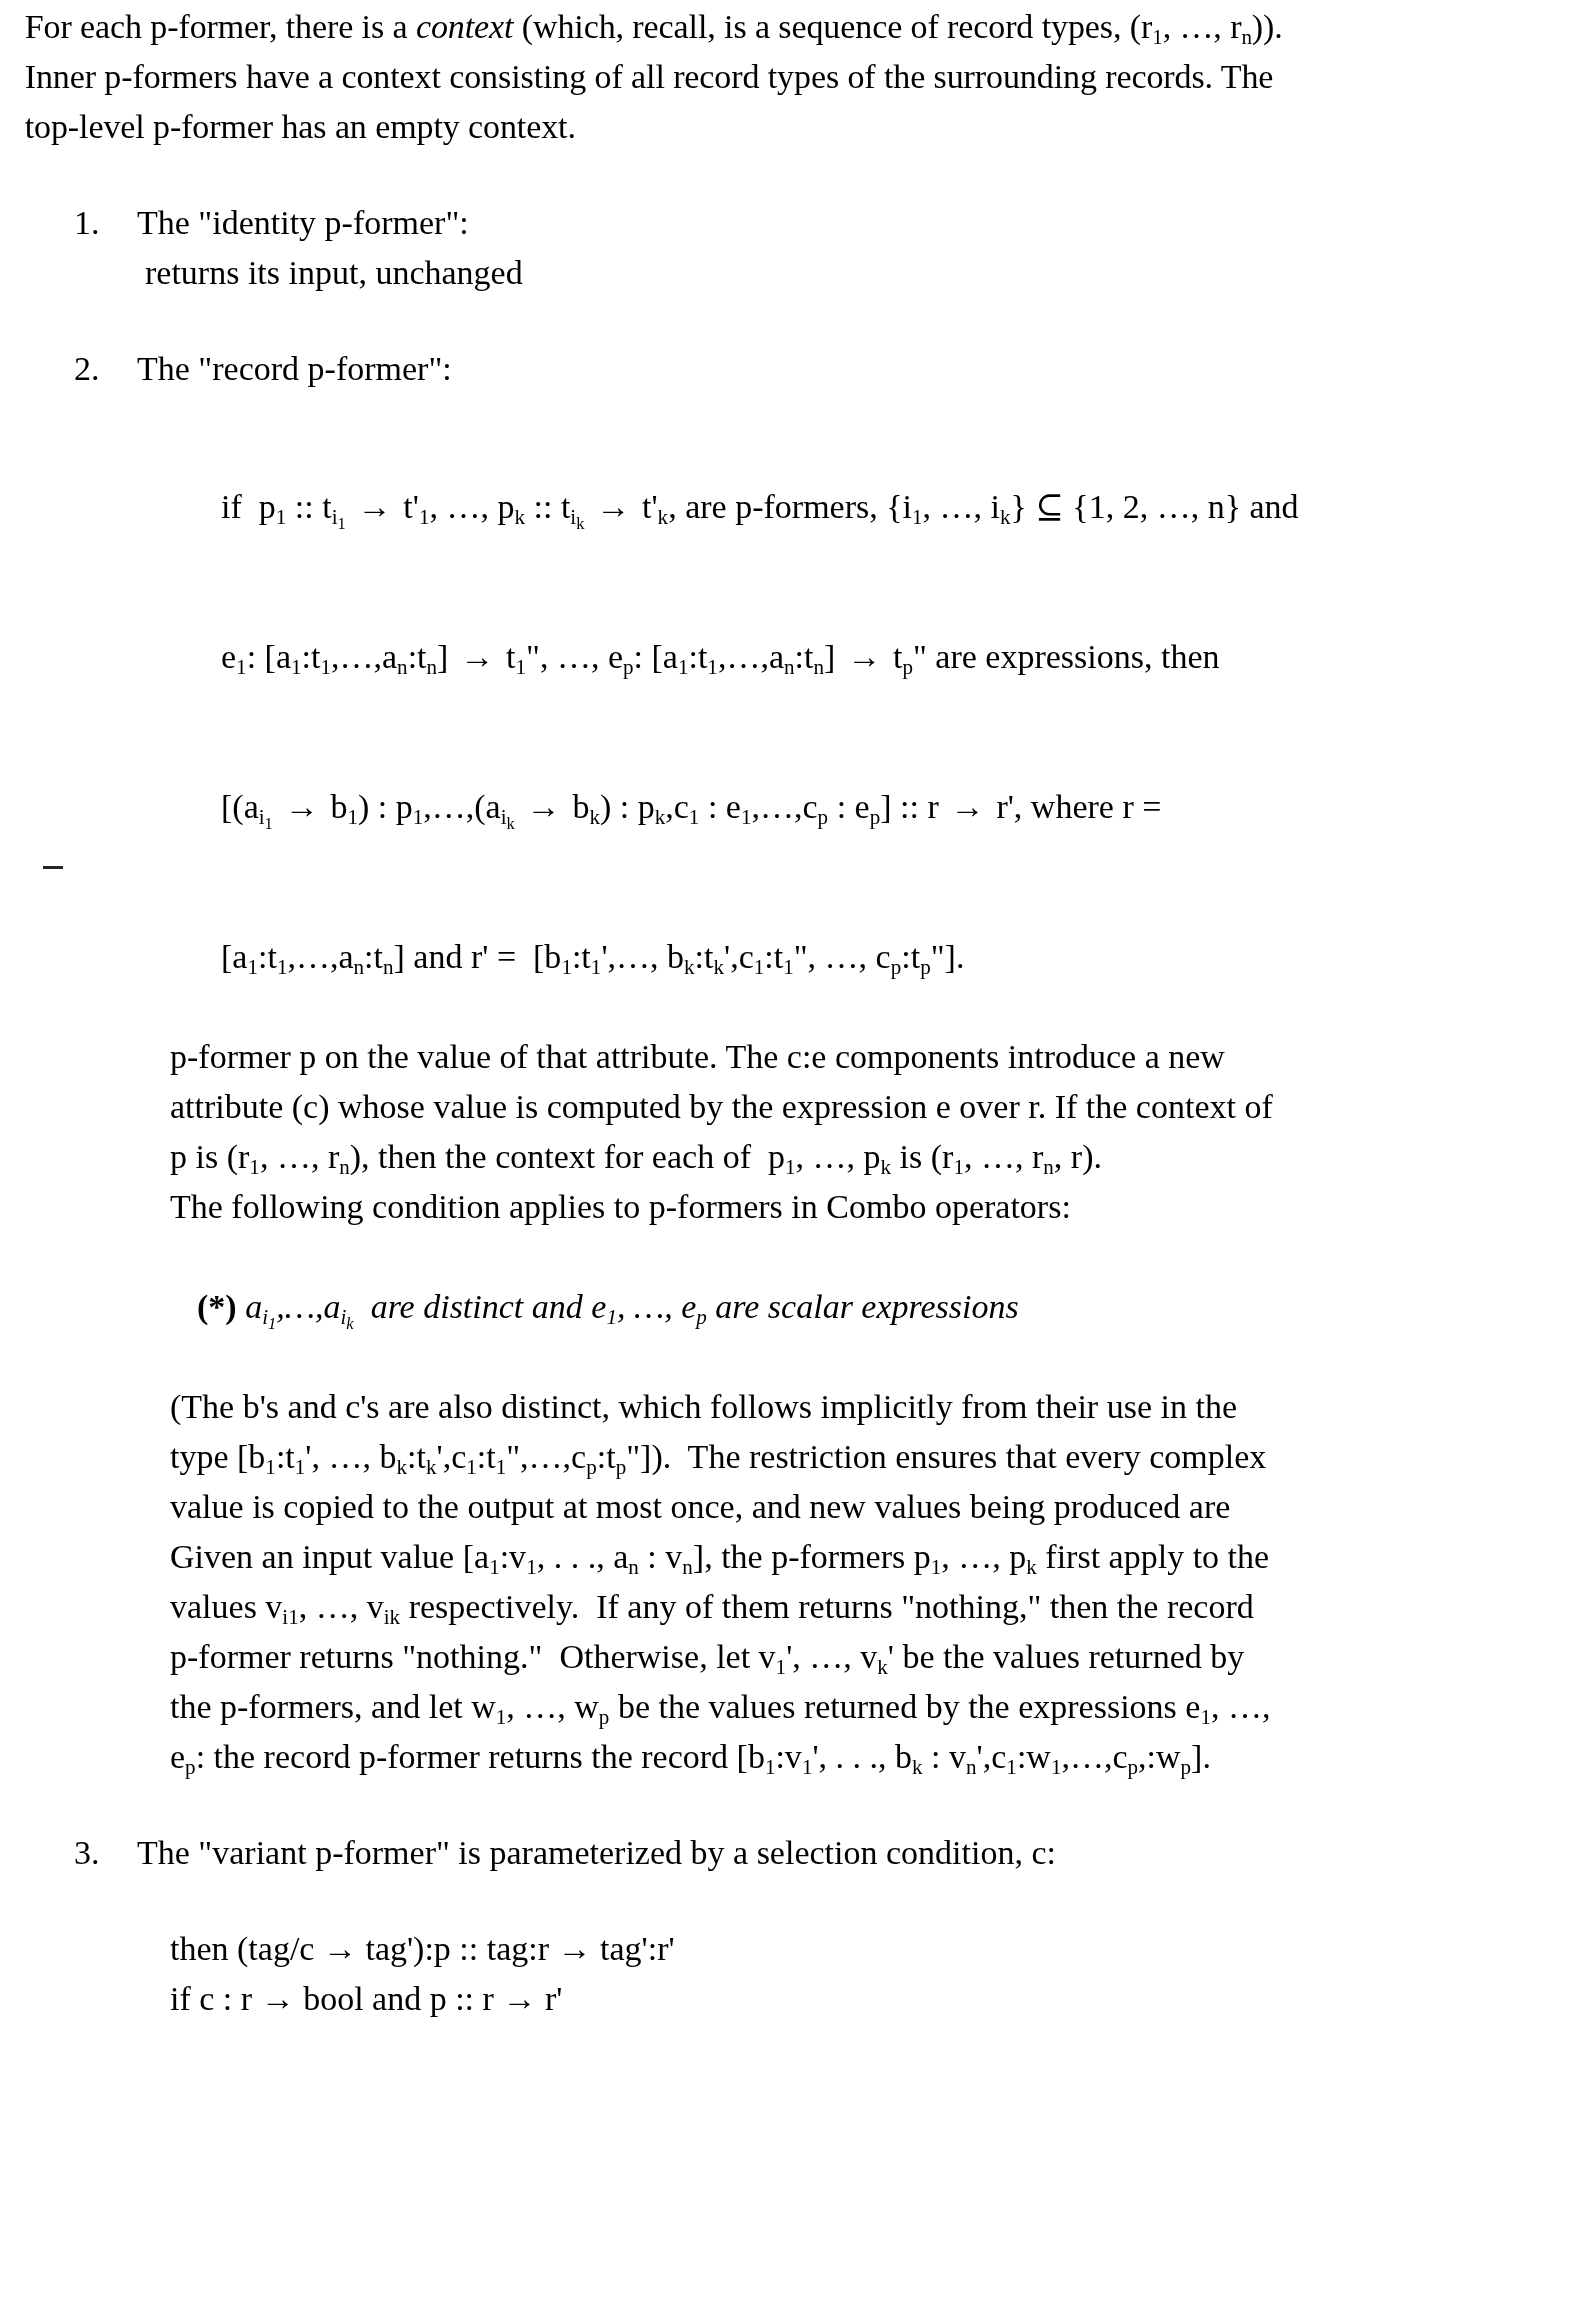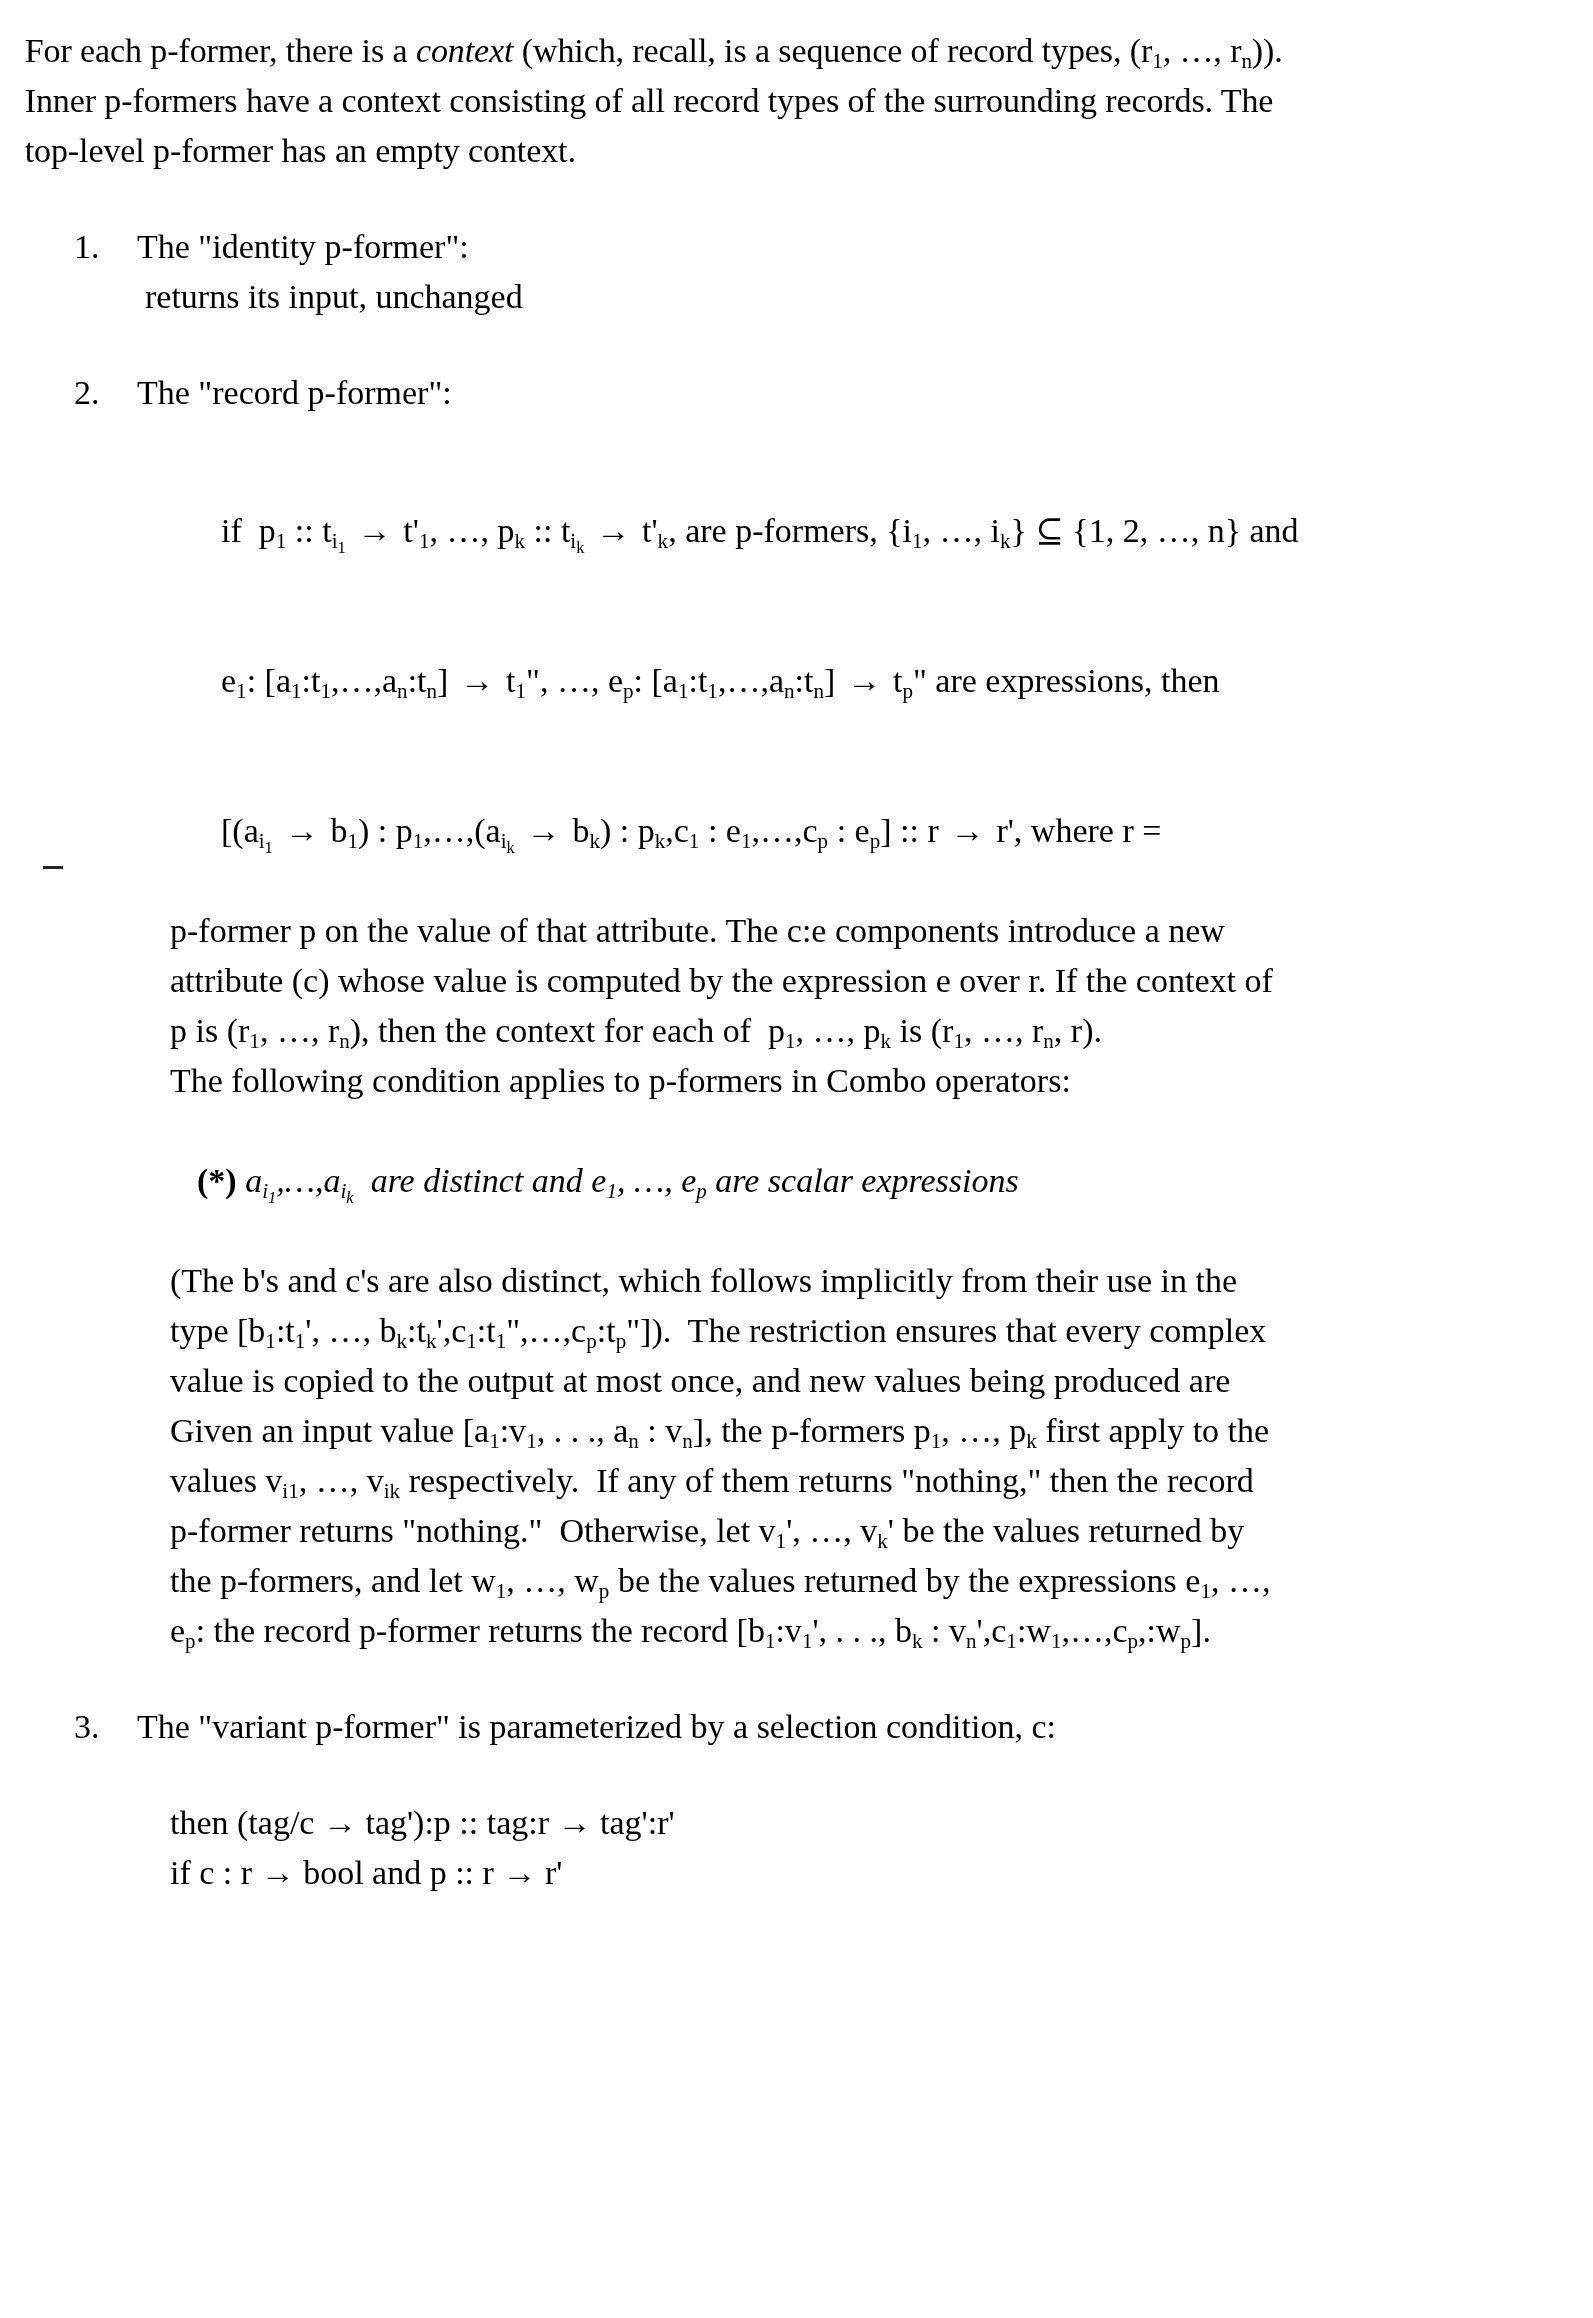--- a/index.html
+++ b/index.html
@@ -14,21 +14,21 @@
     font-family: "Liberation Serif", "DejaVu Serif", serif;
     color: #000000;
     -webkit-font-smoothing: none;
     overflow: hidden;
   }
   .page {
     position: relative;
     width: 1594px;
     height: 1738px;
     box-sizing: border-box;
-    padding: 26px 43px 0 23px;
+    padding: 2px 43px 0 23px;
   }
   
   .para {
     font-size: 34px;
     line-height: 50px;
     text-align: left;
     margin: 0;
     letter-spacing: -0.1px;
   }
   .intro {
@@ -151,20 +151,23 @@
     </div>
 
     <div class="formula">
       e<sub>1</sub>: [a<sub>1</sub>:t<sub>1</sub>,…,a<sub>n</sub>:t<sub>n</sub>] <span class="arrow">→</span> t<sub>1</sub>", …, e<sub>p</sub>: [a<sub>1</sub>:t<sub>1</sub>,…,a<sub>n</sub>:t<sub>n</sub>] <span class="arrow">→</span> t<sub>p</sub>" are expressions, then
     </div>
 
     <div class="formula">
       [(a<sub>i<sub>1</sub></sub> <span class="arrow">→</span> b<sub>1</sub>) : p<sub>1</sub>,…,(a<sub>i<sub>k</sub></sub> <span class="arrow">→</span> b<sub>k</sub>) : p<sub>k</sub>,c<sub>1</sub> : e<sub>1</sub>,…,c<sub>p</sub> : e<sub>p</sub>] :: r <span class="arrow">→</span> r', where r =
     </div>
 
+    <div class="formula">
+      [a<sub>1</sub>:t<sub>1</sub>,…,a<sub>n</sub>:t<sub>n</sub>] and r' =&nbsp; [b<sub>1</sub>:t<sub>1</sub>',…, b<sub>k</sub>:t<sub>k</sub>',c<sub>1</sub>:t<sub>1</sub>", …, c<sub>p</sub>:t<sub>p</sub>"].
+    </div>
 
     <div class="body-block">p-former p on the value of that attribute.  The c:e components introduce a new</div>
     <div class="body-block">attribute (c) whose value is computed by the expression e over r.  If the context of</div>
     <div class="body-block">
       p is (r<sub>1</sub>, …, r<sub>n</sub>), then the context for each of&nbsp; p<sub>1</sub>, …, p<sub>k</sub> is (r<sub>1</sub>, …, r<sub>n</sub>, r).
     </div>
     <div class="body-block">The following condition applies to p-formers in Combo operators:</div>
 
     <div class="spacer-60"></div>
 

